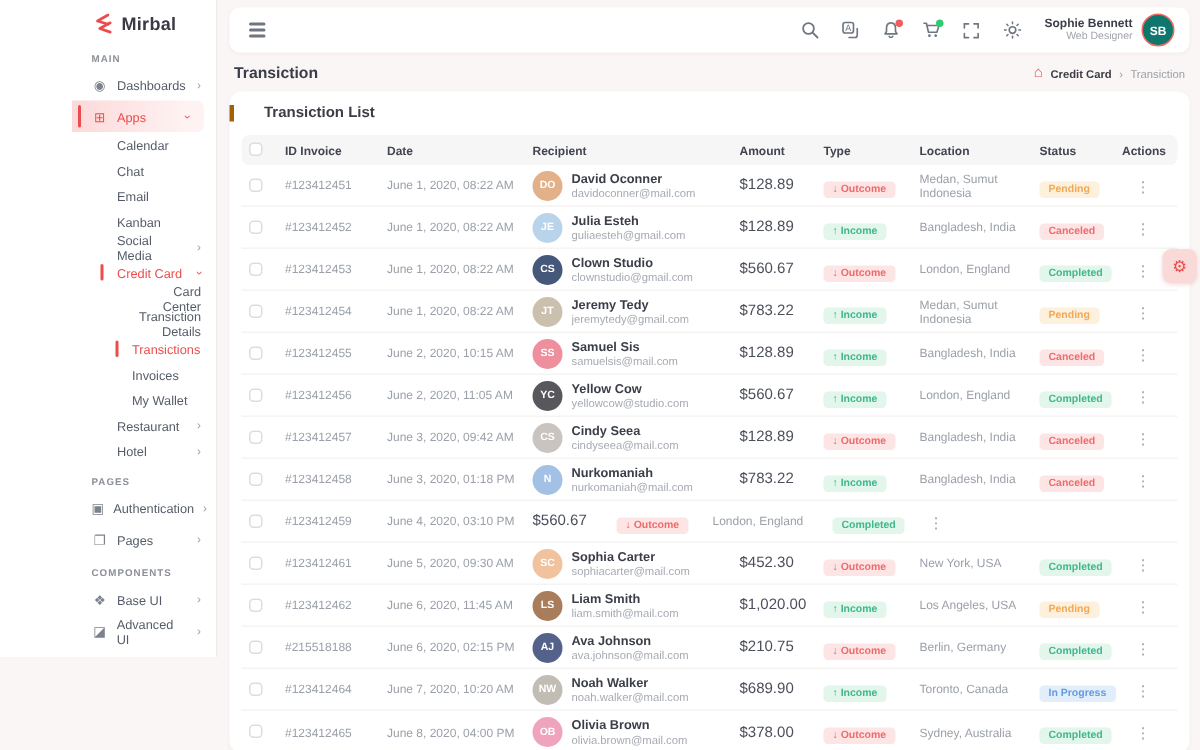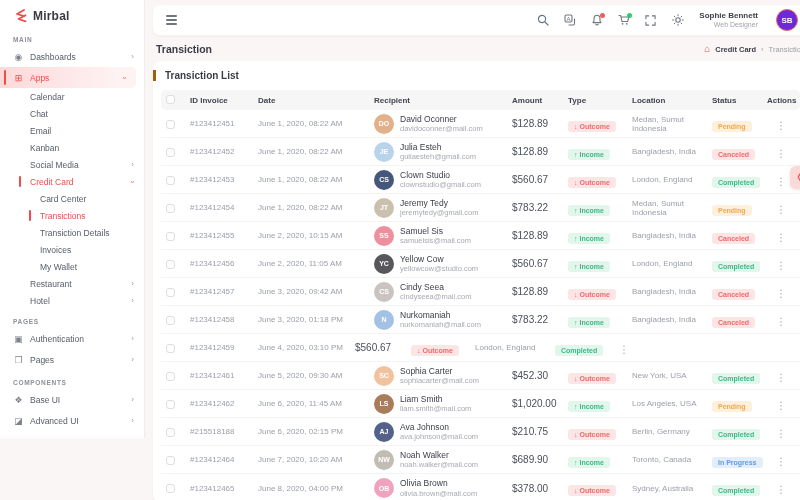--- a/index.html
+++ b/index.html
@@ -4,21 +4,21 @@
 <style>
   * { margin:0; padding:0; box-sizing:border-box; }
   html,body { width:800px; height:500px; overflow:hidden; }
   body {
     font-family:"Liberation Sans", sans-serif;
     background:#faf6f5;
     display:flex;
     color:#3a3d47;
   }
   
-  .sidebar { width:145px; min-width:145px; background:#fff; border-right:1px solid #f1ecec; height:438px; overflow:hidden; }
+  .sidebar { width:145px; min-width:145px; background:#fff; border-right:1px solid #f1ecec; height:438px; overflow:hidden;padding-left:48px; }
   .logo { display:flex; align-items:center; gap:5px; padding:9px 10px 4px 13px; }
   .brand-name { font-size:12px; font-weight:bold; color:#3a3a44; letter-spacing:.2px; }
   .sec-label { font-size:6.5px; font-weight:bold; letter-spacing:.7px; color:#8b8f98; padding:9px 13px 3px 13px; }
   .item { position:relative; display:flex; align-items:center; gap:6px; padding:0 10px 0 13px; font-size:8.5px; color:#555c68; cursor:pointer; }
   .item.l1 { height:21px; }
   .item.l2 { height:17px; padding-left:30px; }
   .item.l3 { height:17px; padding-left:40px;text-align:right; }
   .item .ic { width:11px; font-size:9px; color:#7c828c; text-align:center; }
   .item .chev { margin-left:auto; font-size:8px; color:#9aa0a8; line-height:1; }
   .item .chev.down { transform:rotate(90deg); }
@@ -38,49 +38,49 @@
   .tb-icons { display:flex; align-items:center; gap:14px; margin-left:auto; }
   .tb-ic { position:relative; width:13px; height:13px; display:flex; align-items:center; justify-content:center; cursor:pointer; }
   .tb-ic svg { display:block; }
   .dot { position:absolute; top:-1px; right:-2px; width:5px; height:5px; border-radius:50%; }
   .dot.red { background:#f05d5d; }
   .dot.green { background:#2ecc71; }
   .user { display:flex; align-items:center; gap:6px; margin-left:15px; cursor:pointer; }
   .user-meta { text-align:right; line-height:1.25; }
   .user-name { font-size:8px; font-weight:bold; color:#3c3f49; }
   .user-role { font-size:7px; color:#a0a4ad; }
-  .user-avatar { width:22px; height:22px; border-radius:50%; background:#6d28d9; border:1.5px solid #ee6a5f; color:#fff; font-size:8px; font-weight:bold; display:flex; align-items:center; justify-content:center;margin-left:12px; }
+  .user-avatar { width:22px; height:22px; border-radius:50%; background:#0f766e; border:1.5px solid #ee6a5f; color:#fff; font-size:8px; font-weight:bold; display:flex; align-items:center; justify-content:center; }
   
   .title-row { display:flex; justify-content:space-between; align-items:center; padding:8px 3px 6px 3px; }
   .page-title { font-size:10.5px; font-weight:bold; color:#3a3d47; }
   .breadcrumb { display:flex; align-items:center; gap:5px; font-size:7.5px; color:#9aa0a8; }
   .bc-home { color:#ee4c4c; font-size:10px; line-height:1; }
   .bc-parent { font-weight:bold; color:#3a3d47; }
   
   .card { background:#fff; border-radius:8px; padding:9px 8px 0 8px; min-height:441px; box-shadow:0 1px 3px rgba(130,100,100,.05); }
-  .card-title { border-left:3px solid #a16207; padding-left:9px; margin-left:-8px; font-size:10px; font-weight:bold; color:#3a3d47; margin-bottom:9px; }
+  .card-title { border-left:3px solid #a16207; padding-left:20px; margin-left:-8px; font-size:10px; font-weight:bold; color:#3a3d47; margin-bottom:9px; }
   
   .thead { display:flex; align-items:center; background:#f6f6f7; border-radius:5px; height:20px; padding:0 5px; font-size:8px; font-weight:bold; color:#42454f; }
   .tr { display:flex; align-items:center; height:28px; padding:0 5px; border-bottom:1px solid #f6f3f3; }
   .tr:last-child { border-bottom:none; }
   .c-cb { width:24px; }
   .c-id { width:68px; }
   .c-date { width:97px; }
-  .c-rec { width:138px; display:flex; align-items:center; gap:6px;margin-left:19px; }
+  .c-rec { width:138px; display:flex; align-items:center; gap:6px; }
   .c-amt { width:56px; }
   .c-type { width:64px; }
   .c-loc { width:80px; }
   .c-status { width:55px; }
   .c-act { width:28px; text-align:center; }
   .tr .c-id, .tr .c-date, .tr .c-loc { font-size:8px; color:#9ba0a9; }
   .tr .c-amt { font-size:10px; color:#4b4f5a; }
   .checkbox { display:inline-block; width:9px; height:9px; border:1px solid #ddd; border-radius:3px; background:#fff; cursor:pointer; }
   .avatar { width:20px; height:20px; min-width:20px; border-radius:50%; color:#fff; font-size:7px; font-weight:bold; display:flex; align-items:center; justify-content:center; }
   .rec-text { line-height:1.25; overflow:hidden; }
-  .rec-name { display:block; font-size:8.5px; font-weight:normal; color:#3b3e48; white-space:nowrap; }
+  .rec-name { display:block; font-size:8.5px; font-weight:bold; color:#3b3e48; white-space:nowrap; }
   .rec-email { display:block; font-size:7.5px; color:#a6aab2; white-space:nowrap; }
   .badge { display:inline-block; font-size:7px; font-weight:bold; padding:2px 6px; border-radius:3px; white-space:nowrap; }
   .type-outcome { background:#fde5e5; color:#ef6a6a; }
   .type-income { background:#e2f6ec; color:#3fb68c; }
   .status-pending { background:#fdf0dc; color:#f2a854; }
   .status-canceled { background:#fde5e5; color:#ef6a6a; }
   .status-completed { background:#e2f6ec; color:#3fb68c; }
   .status-in-progress { background:#e3eefb; color:#639ae0; }
   .dots { color:#9ba0a9; font-size:10px; cursor:pointer; }
   
@@ -125,25 +125,25 @@
         <span>Social Media</span>
         <span class="chev">›</span>
       </div>
       <div class="item l2 red bar">
         <span>Credit Card</span>
         <span class="chev down">›</span>
       </div>
       <div class="item l3">
         <span>Card Center</span>
       </div>
+      <div class="item l3">
+        <span>Transiction Details</span>
+      </div>
       <div class="item l3 red bar">
         <span>Transictions</span>
-      </div>
-      <div class="item l3">
-        <span>Transiction Details</span>
       </div>
       <div class="item l3">
         <span>Invoices</span>
       </div>
       <div class="item l3">
         <span>My Wallet</span>
       </div>
       <div class="item l2">
         <span>Restaurant</span>
         <span class="chev">›</span>

